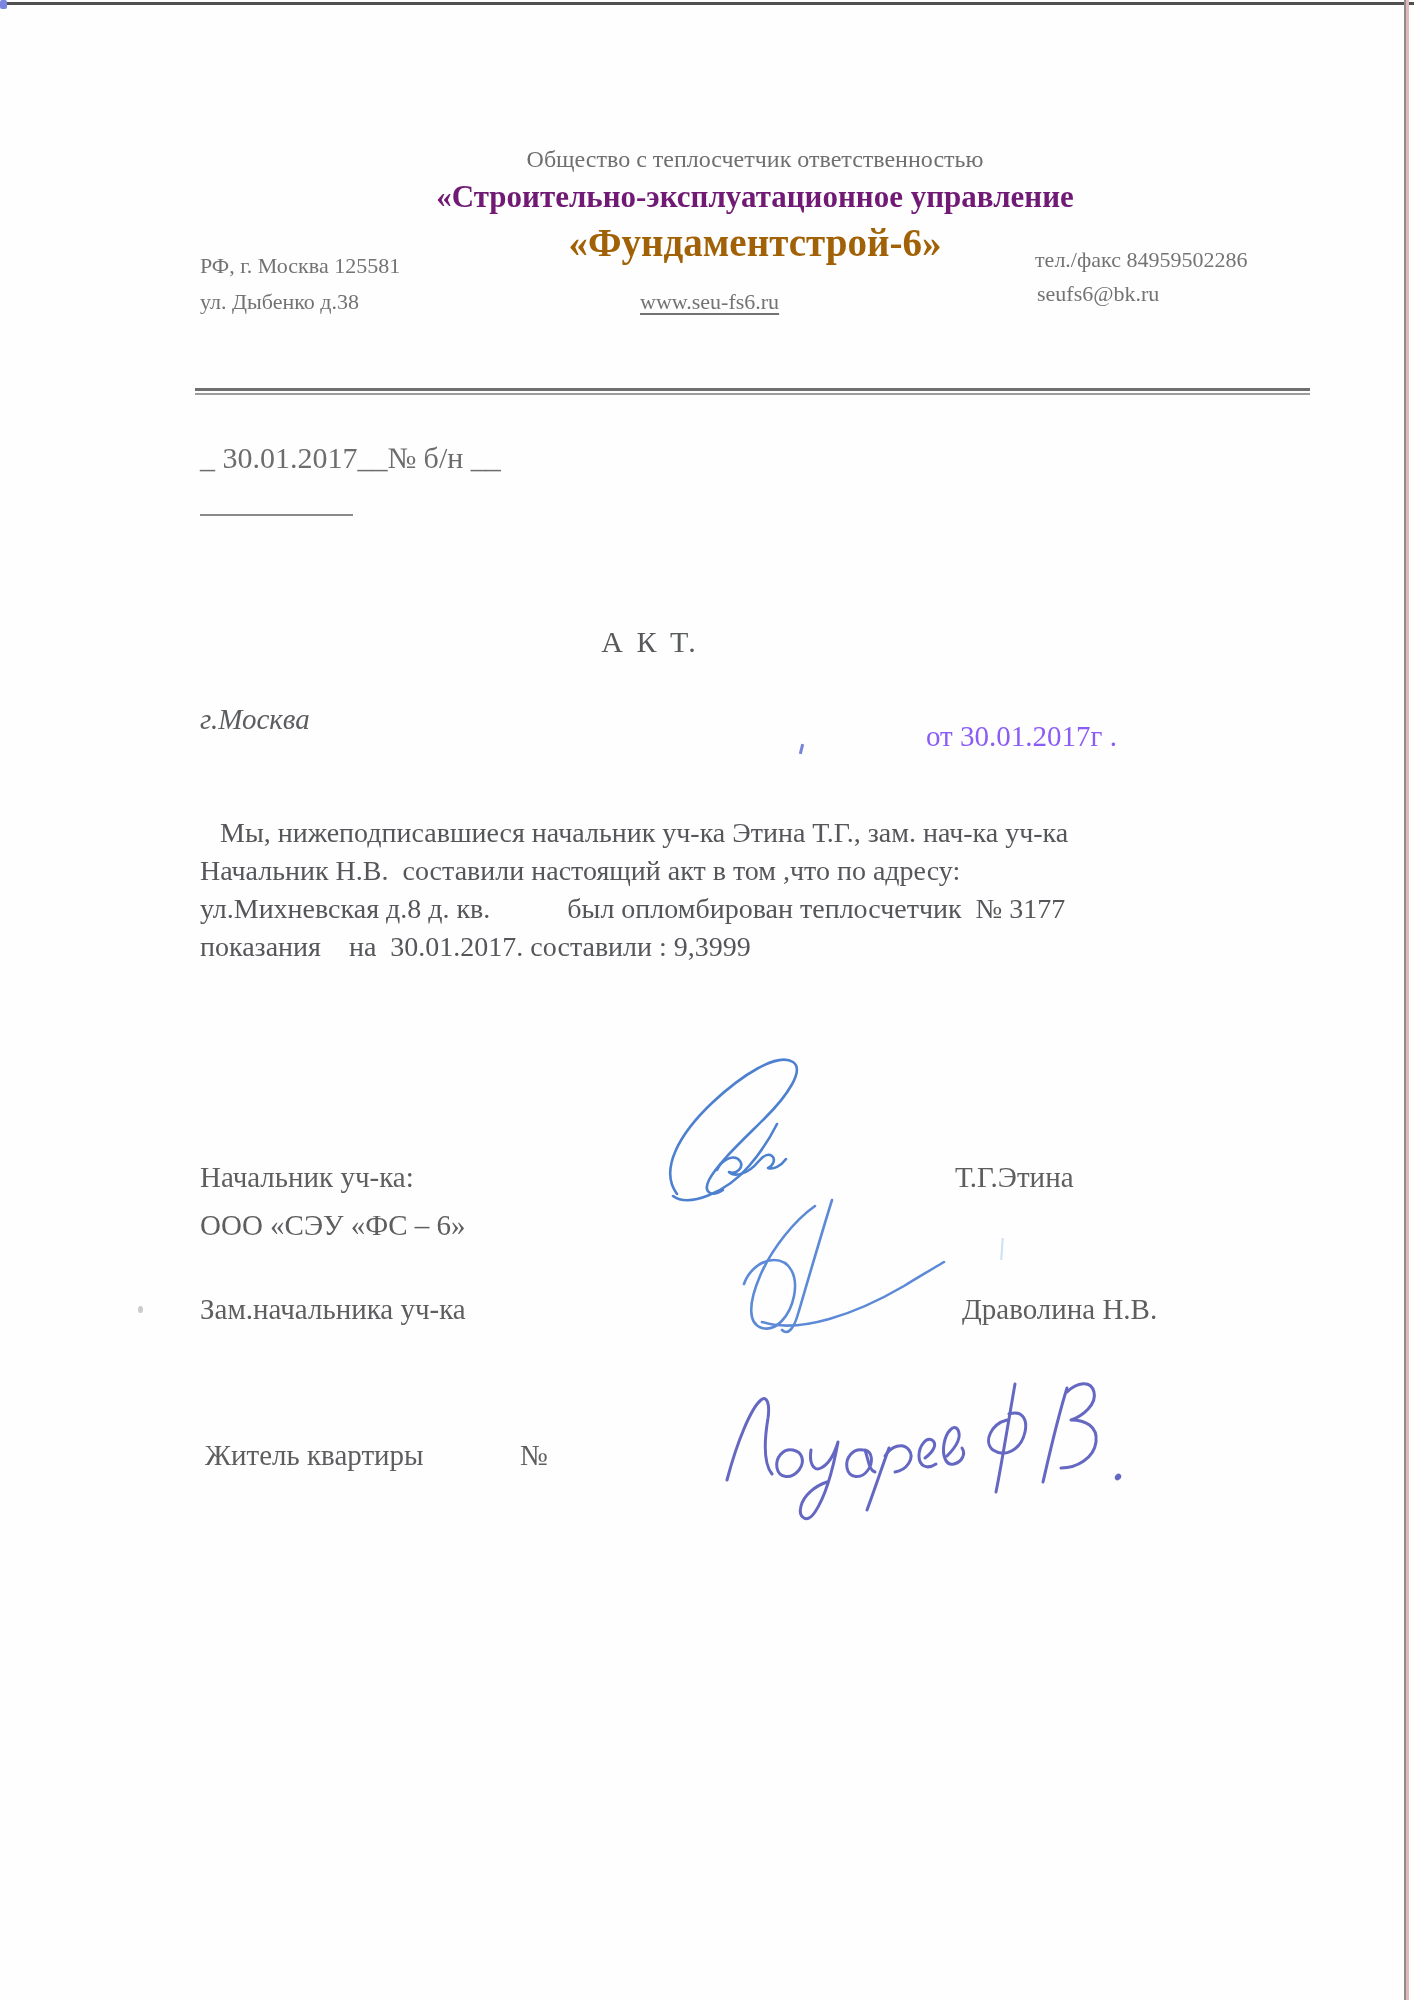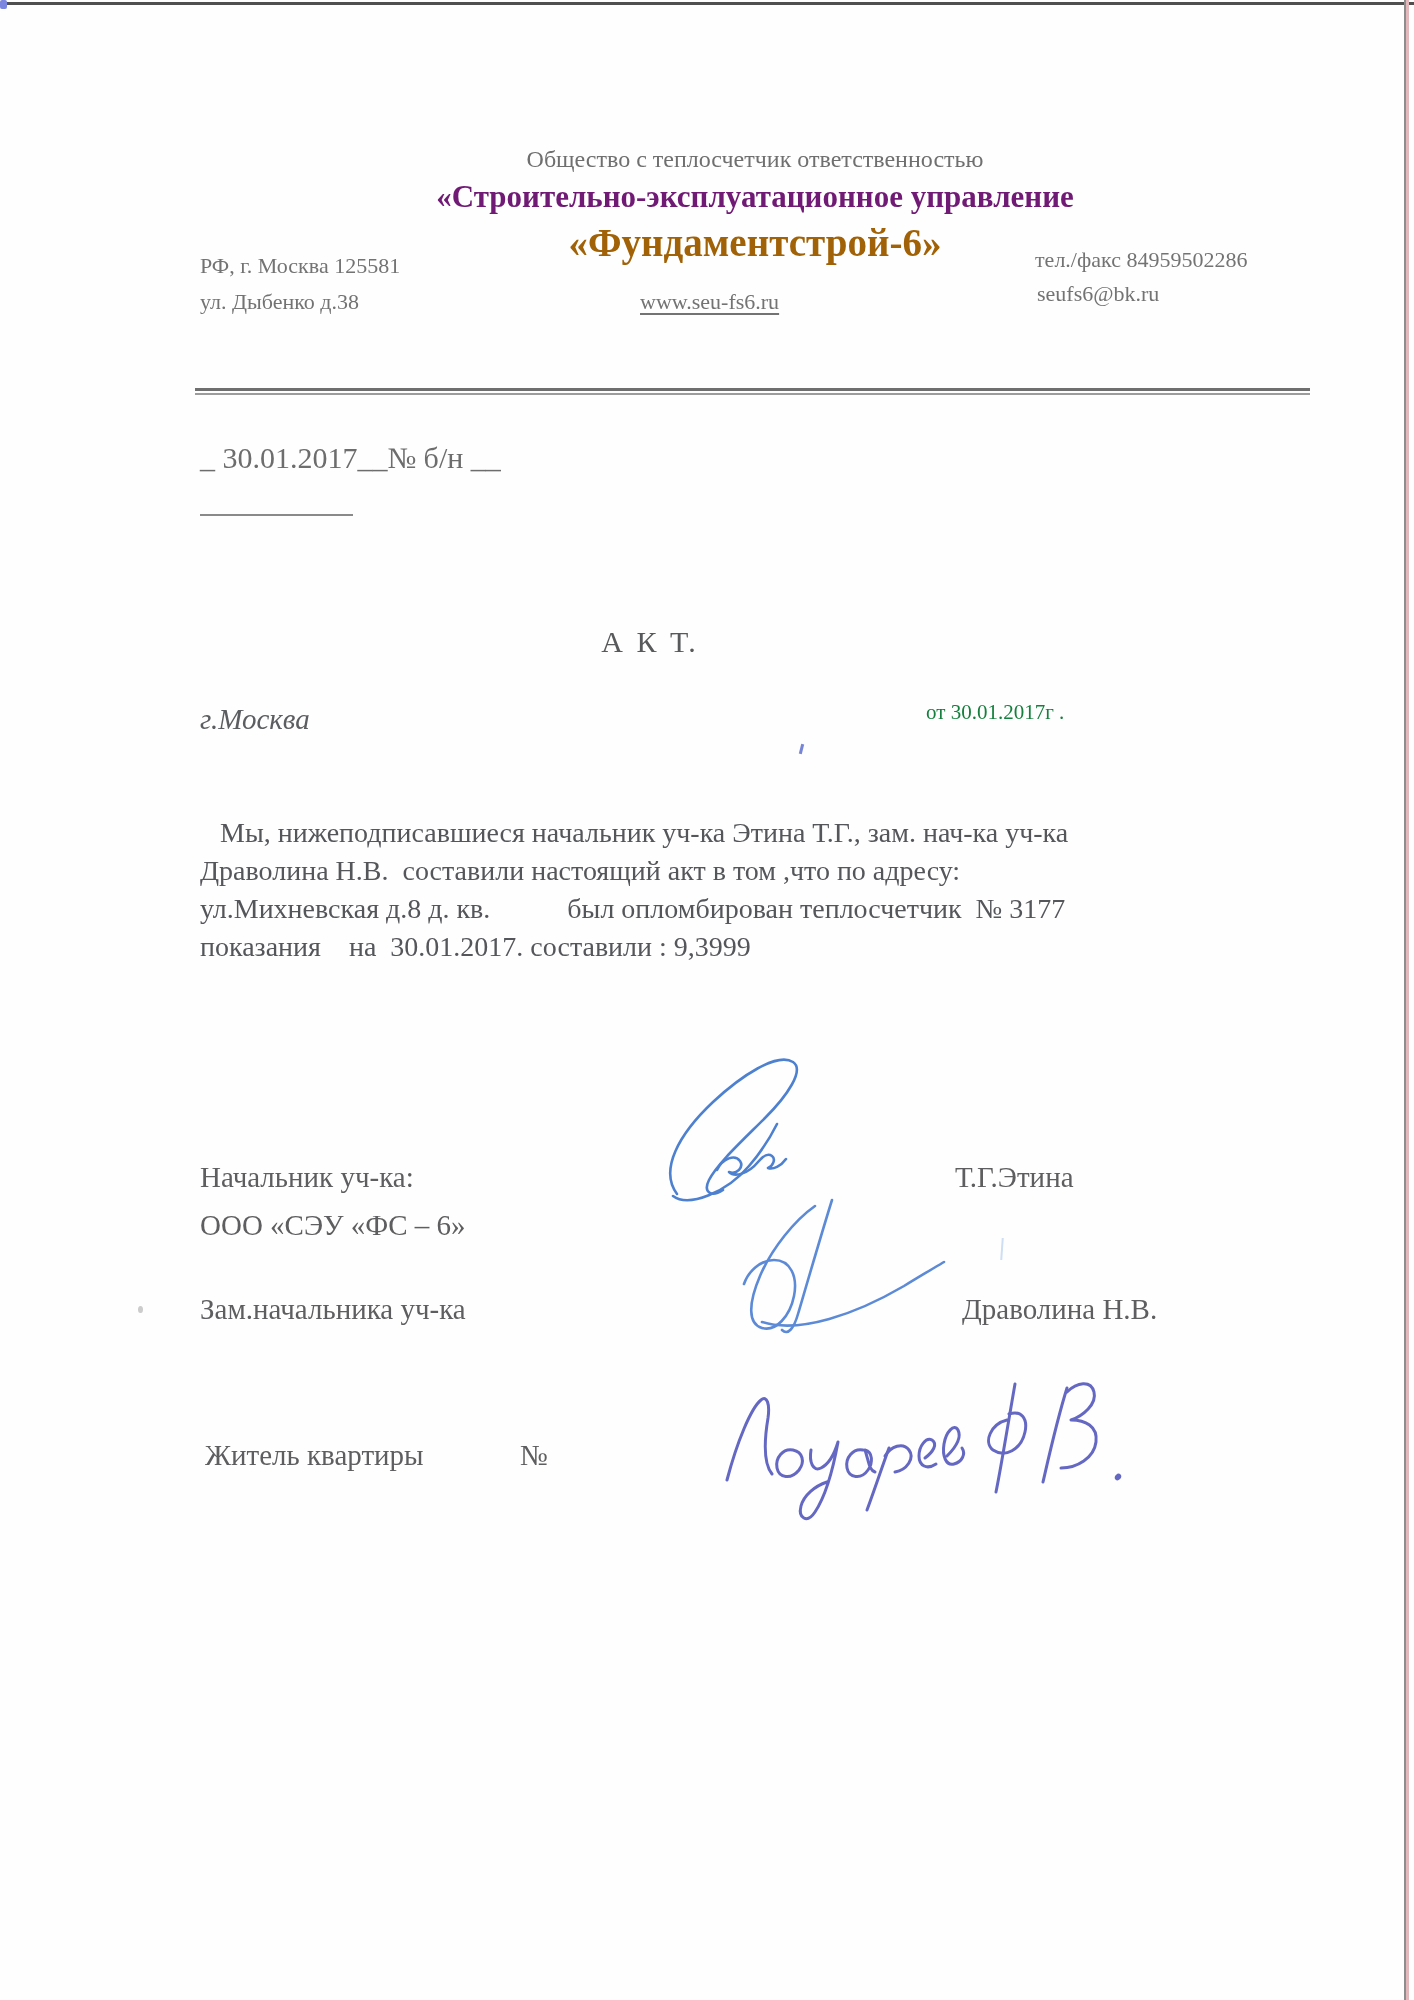--- a/index.html
+++ b/index.html
@@ -35,21 +35,21 @@
 
   .rule{position:absolute;left:195px;top:388px;width:1115px;height:2px;
     border-top:3px solid #6f6f6f;border-bottom:2px solid #9c9c9c;}
 
   .refline{left:200px;top:441px;font-size:30px;color:#6d6d6d;}
   .ref-underscore{position:absolute;left:200px;top:514px;width:153px;height:0;border-top:2px solid #8a8a8a;}
 
   .title{position:absolute;left:200px;top:625px;width:900px;text-align:center;
     font-size:30px;color:#58595b;letter-spacing:3px;}
   .city{left:200px;top:703px;font-size:29px;color:#5c5d60;font-style:italic;}
-  .docdate{left:926px;top:700px;font-size:21px;color:#15803d;}
+  .docdate{left:926px;top:720px;font-size:29px;color:#8b5cf6;}
 
   .body-line{left:200px;font-size:28px;color:#55565a;}
   .bl0{top:817px;padding-left:20px;}
   .bl1{top:855px;}
   .bl2{top:893px;}
   .bl3{top:931px;}
 
   .siglabel{font-size:29px;color:#5e5e60;}
   .lbl-nach{left:200px;top:1161px;}
   .lbl-org{left:200px;top:1209px;}
@@ -92,21 +92,21 @@
   <div class="rule"></div>
 
   <div class="t refline">_ 30.01.2017__№ б/н __</div>
   <div class="ref-underscore"></div>
 
   <div class="title">А К Т.</div>
   <div class="t city">г.Москва</div>
   <div class="t docdate">от 30.01.2017г .</div>
 
   <div class="t body-line bl0">Мы, нижеподписавшиеся начальник уч-ка Этина Т.Г., зам. нач-ка уч-ка</div>
-  <div class="t body-line bl1">Драволина Н.В.  составили настоящий акт в том ,что по адресу:</div>
+  <div class="t body-line bl1">Начальник Н.В.  составили настоящий акт в том ,что по адресу:</div>
   <div class="t body-line bl2">ул.Михневская д.8 д. кв.           был опломбирован теплосчетчик  № 3177</div>
   <div class="t body-line bl3">показания    на  30.01.2017. составили : 9,3999</div>
 
   <div class="t siglabel lbl-nach">Начальник уч-ка:</div>
   <div class="t siglabel lbl-org">ООО «СЭУ «ФС – 6»</div>
   <div class="t siglabel name-etina">Т.Г.Этина</div>
   <div class="t siglabel lbl-zam">Зам.начальника уч-ка</div>
   <div class="t siglabel name-drav">Драволина Н.В.</div>
   <div class="t siglabel lbl-resident">Житель квартиры</div>
   <div class="t siglabel lbl-num">№</div>

